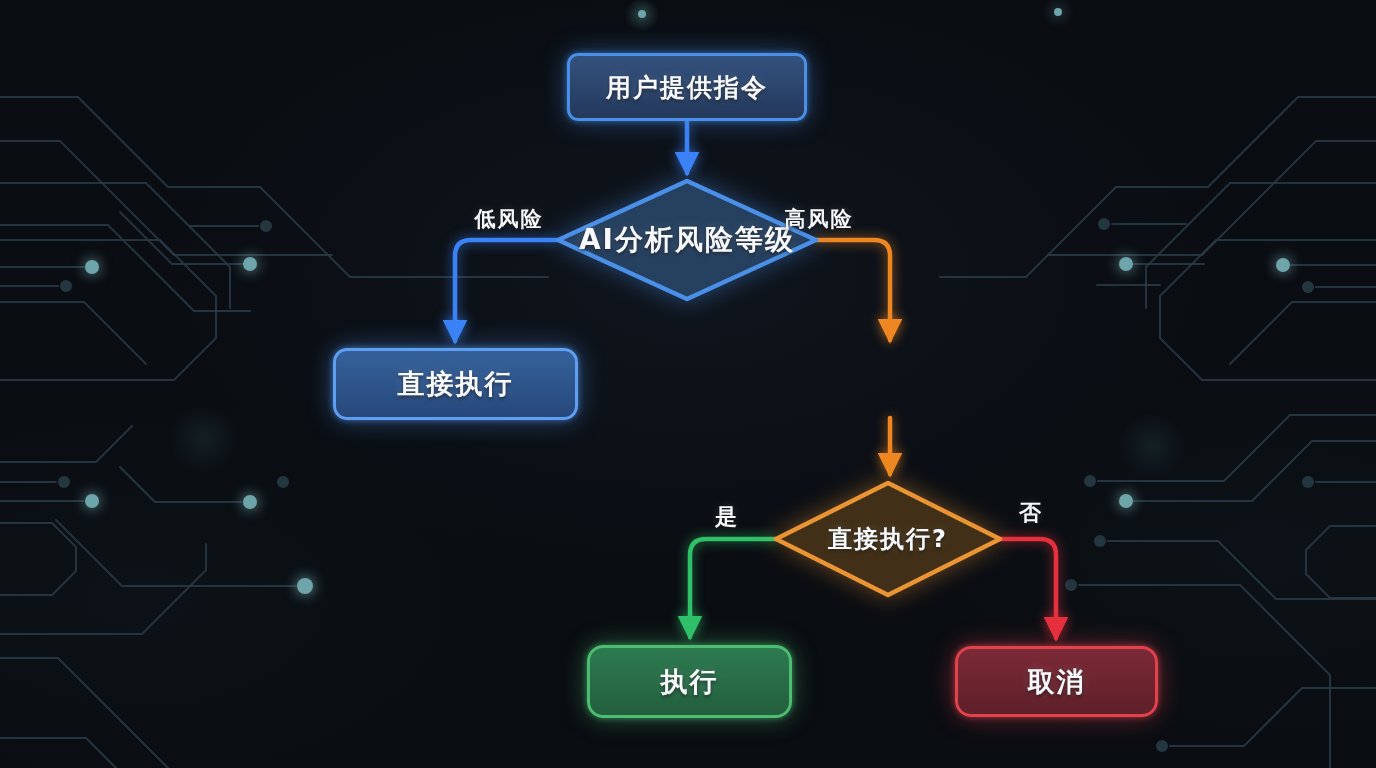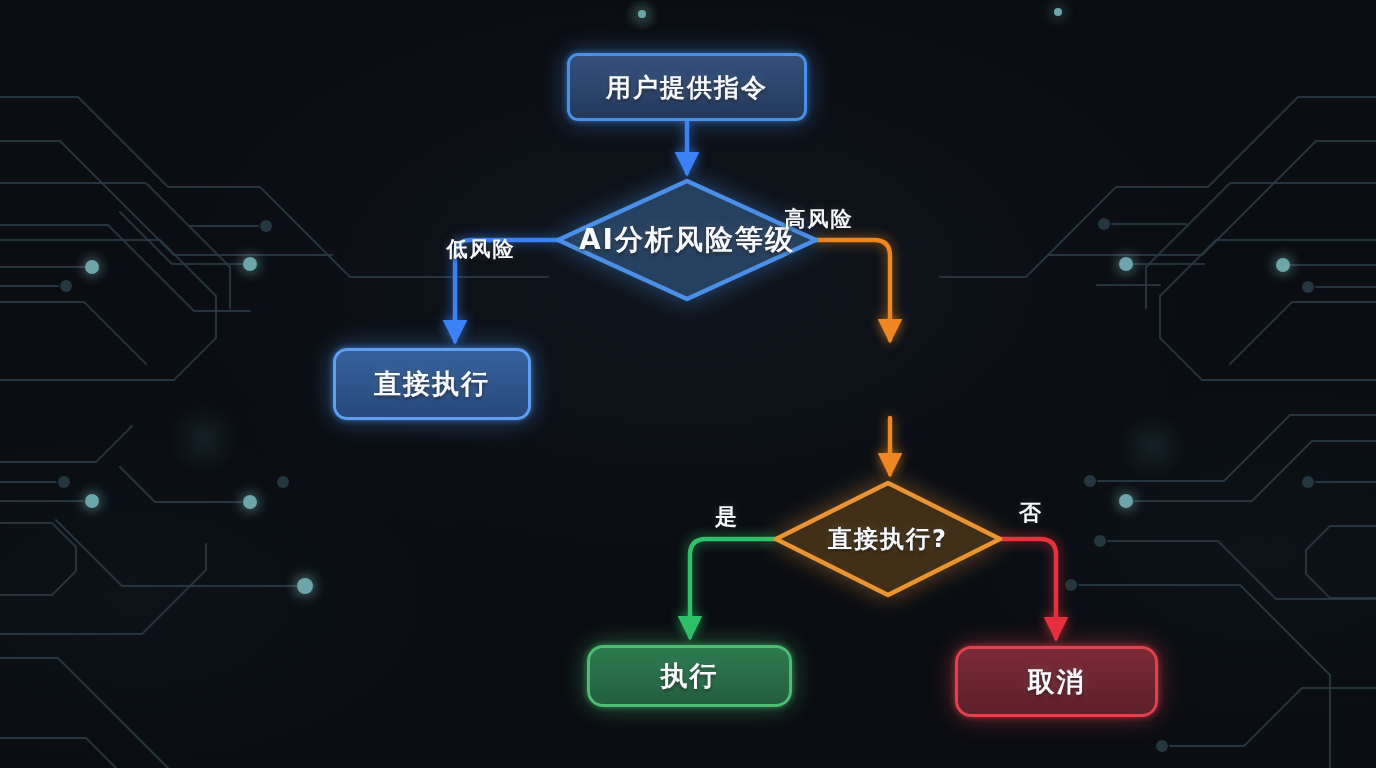--- a/index.html
+++ b/index.html
@@ -32,37 +32,37 @@
   .d-orange{fill:#412f17;filter:drop-shadow(0 0 12px rgba(235,148,52,.45));}
   
   .node{position:absolute;display:flex;align-items:center;justify-content:center;
         border:3px solid;border-radius:14px;box-sizing:border-box;}
   .node .node-label,.d-label,.edge-label{
         color:#f7f9fc;font-weight:700;letter-spacing:2px;
         text-shadow:0 2px 4px rgba(0,0,0,.55),0 0 10px rgba(255,255,255,.18);white-space:nowrap;}
   .n-start{left:567px;top:53px;width:240px;height:68px;font-size:25px;
         background:linear-gradient(180deg,#33517d,#24395c);border-color:var(--blue-border,#4a90e8);
         box-shadow:0 0 26px rgba(70,140,230,.45),0 0 6px rgba(70,140,230,.6);border-radius:11px;}
-  .n-direct{left:333px;top:348px;width:198px;height:72px;font-size:27px;
+  .n-direct{left:333px;top:348px;width:245px;height:72px;font-size:27px;
         background:linear-gradient(180deg,#35619b,#27497c);border-color:#5f9ff2;
         box-shadow:0 0 26px rgba(80,150,240,.45),0 0 6px rgba(80,150,240,.6);}
   .n-plan{left:760px;top:347px;width:270px;height:71px;font-size:26px;
         background:linear-gradient(180deg,#46321a,#332310);border-color:var(--orange-border,#eb9434);
         box-shadow:0 0 26px rgba(235,148,52,.45),0 0 6px rgba(235,148,52,.6);}
-  .n-exec{left:587px;top:645px;width:205px;height:62px;font-size:27px;border-radius:16px;
+  .n-exec{left:587px;top:645px;width:205px;height:73px;font-size:27px;border-radius:16px;
         background:linear-gradient(180deg,#2d7a50,#235f3e);border-color:var(--green-border,#4dbd72);
         box-shadow:0 0 26px rgba(77,189,114,.45),0 0 6px rgba(77,189,114,.6);}
   .n-cancel{left:955px;top:646px;width:203px;height:71px;font-size:27px;border-radius:16px;
         background:linear-gradient(180deg,#7b2a36,#5e2029);border-color:var(--red-border,#e2424c);
         box-shadow:0 0 26px rgba(226,66,76,.45),0 0 6px rgba(226,66,76,.6);}
   .d-label{position:absolute;transform:translate(-50%,-50%);}
   .dl-risk{left:687px;top:240px;font-size:28px;}
   .dl-approve{left:888px;top:539px;font-size:24px;}
   .edge-label{position:absolute;transform:translate(-50%,-50%);font-size:21px;}
-  .el-low{left:481px;top:219px;margin-top:30px;}
+  .el-low{left:509px;top:219px;}
   .el-high{left:819px;top:219px;}
   .el-yes{left:727px;top:517px;font-size:22px;}
   .el-no{left:1031px;top:513px;font-size:22px;}
 </style>
 </head>
 <body>
 
 <div class="stage">
 
   <div class="blob blob-a"></div>

